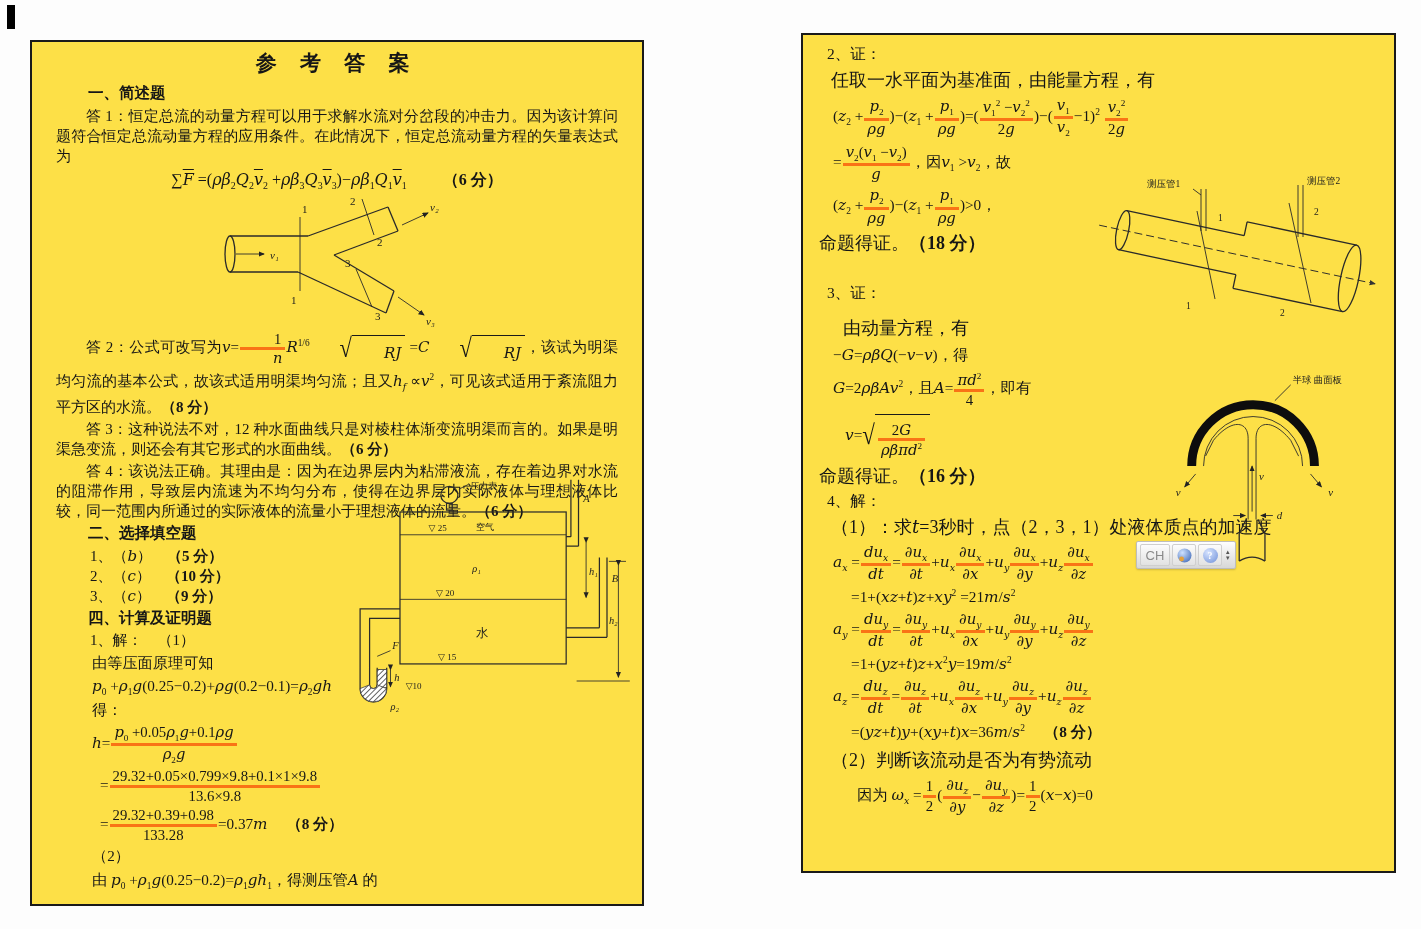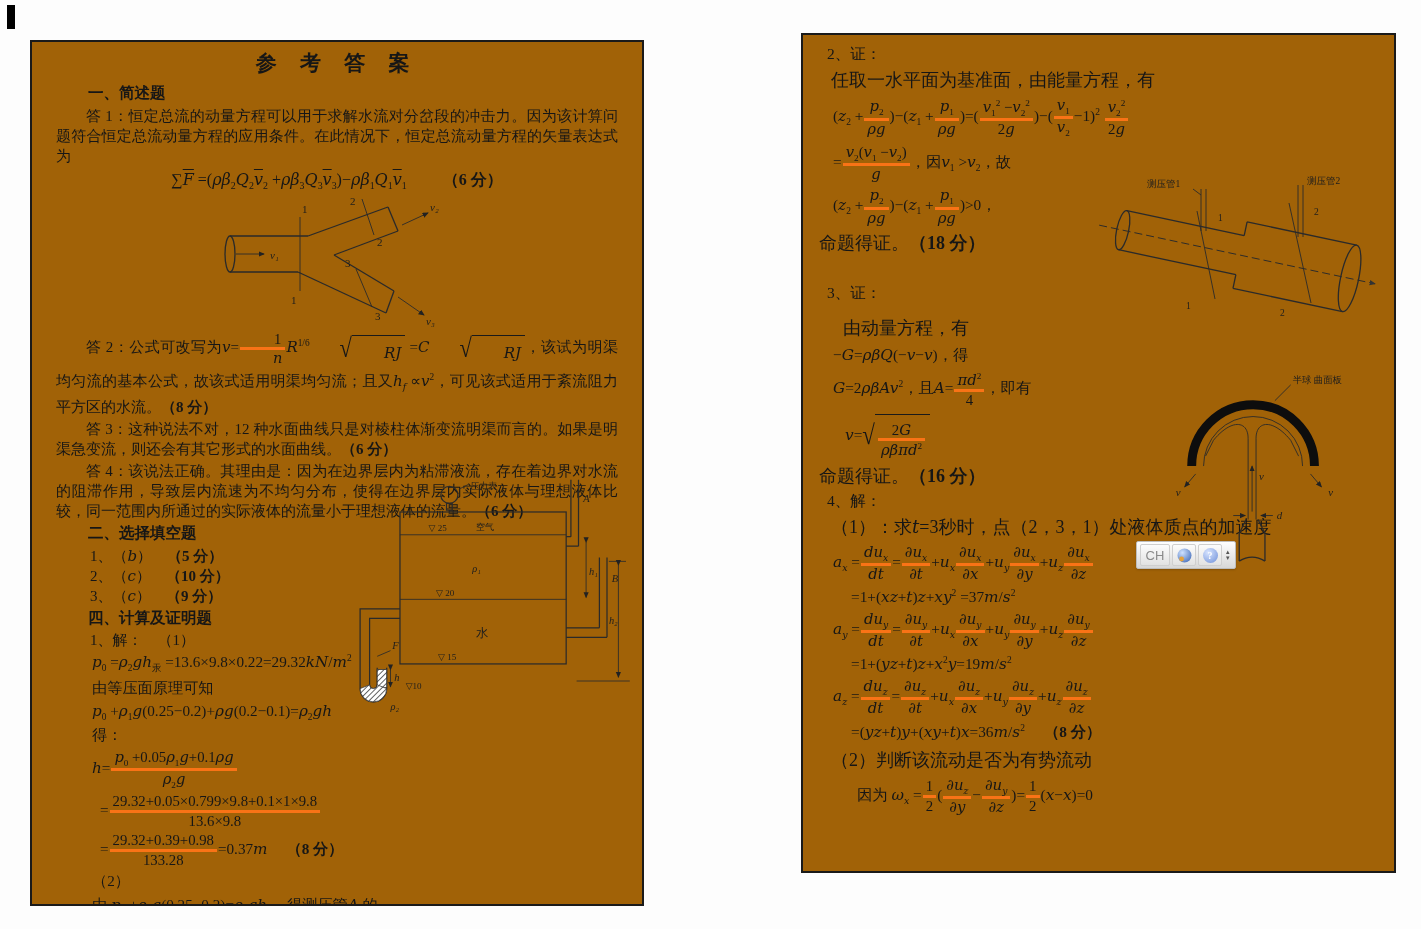--- a/index.html
+++ b/index.html
@@ -1,19 +1,19 @@
 <!DOCTYPE html>
 <html><head>
 <meta charset="utf-8">
 <style>
   html,body{margin:0;padding:0;}
   body{position:relative;width:1421px;height:929px;background:#fdfdfd;
        font-family:"Liberation Serif",serif;color:#161616;}
   .corner-mark{position:absolute;left:7px;top:5px;width:8px;height:24px;background:#000;}
-  .page{position:absolute;background:#a16207;border:2px solid #1a1a1a;box-sizing:border-box;overflow:hidden;}
+  .page{position:absolute;background:#fde047;border:2px solid #1a1a1a;box-sizing:border-box;overflow:hidden;}
   .page1{left:30px;top:40px;width:614px;height:866px;padding:4px 24px;}
   .page2{left:801px;top:33px;width:595px;height:840px;padding:6px 14px;}
 
   .title{font-size:21px;font-weight:700;text-align:center;letter-spacing:9px;margin:3px 0 6px;}
   .sech{font-weight:700;font-size:15.5px;margin:2px 0;padding-left:32px;}
   .para{font-size:15px;line-height:20px;text-align:justify;text-indent:2em;margin:2px 0;}
   .choice{font-size:15px;line-height:20px;padding-left:34px;}
   .line{font-size:15px;margin:2px 0;padding-left:34px;}
   .mline{font-size:15.2px;margin:3px 0;padding-left:36px;white-space:nowrap;}
   .mline.indent2{padding-left:44px;}
@@ -115,21 +115,20 @@
   <p class="para"><span>答 3：这种说法不对，12 种水面曲线只是对棱柱体渐变流明渠而言的。如果是明渠急变流，则还会有其它形式的水面曲线。</span><span class="mb"><span>（6 分）</span></span></p>
   <p class="para"><span>答 4：该说法正确。其理由是：因为在边界层内为粘滞液流，存在着边界对水流的阻滞作用，导致层内流速为不均匀分布，使得在边界层内实际液体与理想液体比较，同一范围内所通过的实际液体的流量小于理想液体的流量。</span><span class="mb"><span>（6 分）</span></span></p>
 
   <div class="sech">二、选择填空题</div>
   <div class="choice"><span>1、（</span><span class="it">b</span><span>）　</span><span class="mb"><span>（5 分）</span></span></div>
   <div class="choice"><span>2、（</span><span class="it">c</span><span>）　</span><span class="mb"><span>（10 分）</span></span></div>
   <div class="choice"><span>3、（</span><span class="it">c</span><span>）　</span><span class="mb"><span>（9 分）</span></span></div>
   <div class="sech">四、计算及证明题</div>
   <div class="line"><span>1、解：　（1）</span></div>
 
-  <div class="mline"><span class="it">p</span><sub><span>0</span></sub><span> =</span><span class="it">ρ</span><sub><span>2</span></sub><span class="it">gh</span><sub><span>汞</span></sub><span> =13.6×9.8×0.22=29.32</span><span class="it">kN</span><span>/</span><span class="it">m</span><sup><span>2</span></sup></div>
   <div class="mline"><span>由等压面原理可知</span></div>
   <div class="mline"><span class="it">p</span><sub><span>0</span></sub><span> +</span><span class="it">ρ</span><sub><span>1</span></sub><span class="it">g</span><span>(0.25−0.2)+</span><span class="it">ρg</span><span>(0.2−0.1)=</span><span class="it">ρ</span><sub><span>2</span></sub><span class="it">gh</span></div>
   <div class="mline"><span>得：</span></div>
   <div class="mline"><span class="it">h</span><span>=</span><span class="mfrac"><span class="mnum"><span class="it">p</span><sub><span>0</span></sub><span> +0.05</span><span class="it">ρ</span><sub><span>1</span></sub><span class="it">g</span><span>+0.1</span><span class="it">ρg</span></span><span class="mden"><span class="it">ρ</span><sub><span>2</span></sub><span class="it">g</span></span></span></div>
   <div class="mline indent2"><span>=</span><span class="mfrac"><span class="mnum"><span>29.32+0.05×0.799×9.8+0.1×1×9.8</span></span><span class="mden"><span>13.6×9.8</span></span></span></div>
   <div class="mline indent2"><span>=</span><span class="mfrac"><span class="mnum"><span>29.32+0.39+0.98</span></span><span class="mden"><span>133.28</span></span></span><span>=0.37</span><span class="it">m</span><span> 　</span><span class="mb"><span>（8 分）</span></span></div>
   <div class="mline"><span>（2）</span></div>
   <div class="mline"><span>由  </span><span class="it">p</span><sub><span>0</span></sub><span> +</span><span class="it">ρ</span><sub><span>1</span></sub><span class="it">g</span><span>(0.25−0.2)=</span><span class="it">ρ</span><sub><span>1</span></sub><span class="it">gh</span><sub><span>1</span></sub><span>，得测压管</span><span class="it">A</span><span> 的</span></div>
 
   <div class="tankfig">
@@ -248,21 +247,21 @@
       <text x="24" y="126" class="it">v</text>
       <text x="108" y="110" class="it">v</text>
       <text x="178" y="126" class="it">v</text>
       <text x="126" y="150" class="it">d</text>
     </svg>
   </div>
 
   <div class="qhead"><span>4、解：</span></div>
   <div class="p2l"><span>（1）：求</span><span class="it">t</span><span>=3秒时，点（2，3，1）处液体质点的加速度</span></div>
   <div class="p2eq"><span class="it">a</span><sub><span class="it">x</span></sub><span> =</span><span class="mfrac"><span class="mnum"><span class="it">du</span><sub><span class="it">x</span></sub></span><span class="mden"><span class="it">dt</span></span></span><span>=</span><span class="mfrac"><span class="mnum"><span class="it">∂u</span><sub><span class="it">x</span></sub></span><span class="mden"><span class="it">∂t</span></span></span><span>+</span><span class="it">u</span><sub><span class="it">x</span></sub><span class="mfrac"><span class="mnum"><span class="it">∂u</span><sub><span class="it">x</span></sub></span><span class="mden"><span class="it">∂x</span></span></span><span>+</span><span class="it">u</span><sub><span class="it">y</span></sub><span class="mfrac"><span class="mnum"><span class="it">∂u</span><sub><span class="it">x</span></sub></span><span class="mden"><span class="it">∂y</span></span></span><span>+</span><span class="it">u</span><sub><span class="it">z</span></sub><span class="mfrac"><span class="mnum"><span class="it">∂u</span><sub><span class="it">x</span></sub></span><span class="mden"><span class="it">∂z</span></span></span></div>
-  <div class="p2eq" style="padding-left:34px"><span>=1+(</span><span class="it">xz</span><span>+</span><span class="it">t</span><span>)</span><span class="it">z</span><span>+</span><span class="it">xy</span><sup><span>2</span></sup><span> =37</span><span class="it">m</span><span>/</span><span class="it">s</span><sup><span>2</span></sup></div>
+  <div class="p2eq" style="padding-left:34px"><span>=1+(</span><span class="it">xz</span><span>+</span><span class="it">t</span><span>)</span><span class="it">z</span><span>+</span><span class="it">xy</span><sup><span>2</span></sup><span> =21</span><span class="it">m</span><span>/</span><span class="it">s</span><sup><span>2</span></sup></div>
   <div class="p2eq"><span class="it">a</span><sub><span class="it">y</span></sub><span> =</span><span class="mfrac"><span class="mnum"><span class="it">du</span><sub><span class="it">y</span></sub></span><span class="mden"><span class="it">dt</span></span></span><span>=</span><span class="mfrac"><span class="mnum"><span class="it">∂u</span><sub><span class="it">y</span></sub></span><span class="mden"><span class="it">∂t</span></span></span><span>+</span><span class="it">u</span><sub><span class="it">x</span></sub><span class="mfrac"><span class="mnum"><span class="it">∂u</span><sub><span class="it">y</span></sub></span><span class="mden"><span class="it">∂x</span></span></span><span>+</span><span class="it">u</span><sub><span class="it">y</span></sub><span class="mfrac"><span class="mnum"><span class="it">∂u</span><sub><span class="it">y</span></sub></span><span class="mden"><span class="it">∂y</span></span></span><span>+</span><span class="it">u</span><sub><span class="it">z</span></sub><span class="mfrac"><span class="mnum"><span class="it">∂u</span><sub><span class="it">y</span></sub></span><span class="mden"><span class="it">∂z</span></span></span></div>
   <div class="p2eq" style="padding-left:34px"><span>=1+(</span><span class="it">yz</span><span>+</span><span class="it">t</span><span>)</span><span class="it">z</span><span>+</span><span class="it">x</span><sup><span>2</span></sup><span class="it">y</span><span>=19</span><span class="it">m</span><span>/</span><span class="it">s</span><sup><span>2</span></sup></div>
   <div class="p2eq"><span class="it">a</span><sub><span class="it">z</span></sub><span> =</span><span class="mfrac"><span class="mnum"><span class="it">du</span><sub><span class="it">z</span></sub></span><span class="mden"><span class="it">dt</span></span></span><span>=</span><span class="mfrac"><span class="mnum"><span class="it">∂u</span><sub><span class="it">z</span></sub></span><span class="mden"><span class="it">∂t</span></span></span><span>+</span><span class="it">u</span><sub><span class="it">x</span></sub><span class="mfrac"><span class="mnum"><span class="it">∂u</span><sub><span class="it">z</span></sub></span><span class="mden"><span class="it">∂x</span></span></span><span>+</span><span class="it">u</span><sub><span class="it">y</span></sub><span class="mfrac"><span class="mnum"><span class="it">∂u</span><sub><span class="it">z</span></sub></span><span class="mden"><span class="it">∂y</span></span></span><span>+</span><span class="it">u</span><sub><span class="it">z</span></sub><span class="mfrac"><span class="mnum"><span class="it">∂u</span><sub><span class="it">z</span></sub></span><span class="mden"><span class="it">∂z</span></span></span></div>
   <div class="p2eq" style="padding-left:34px"><span>=(</span><span class="it">yz</span><span>+</span><span class="it">t</span><span>)</span><span class="it">y</span><span>+(</span><span class="it">xy</span><span>+</span><span class="it">t</span><span>)</span><span class="it">x</span><span>=36</span><span class="it">m</span><span>/</span><span class="it">s</span><sup><span>2</span></sup><span> 　</span><span class="mb"><span>（8 分）</span></span></div>
   <div class="p2l"><span>（2）判断该流动是否为有势流动</span></div>
   <div class="p2eq" style="padding-left:40px"><span>因为  </span><span class="it">ω</span><sub><span class="it">x</span></sub><span> =</span><span class="mfrac"><span class="mnum"><span>1</span></span><span class="mden"><span>2</span></span></span><span>(</span><span class="mfrac"><span class="mnum"><span class="it">∂u</span><sub><span class="it">z</span></sub></span><span class="mden"><span class="it">∂y</span></span></span><span>−</span><span class="mfrac"><span class="mnum"><span class="it">∂u</span><sub><span class="it">y</span></sub></span><span class="mden"><span class="it">∂z</span></span></span><span>)=</span><span class="mfrac"><span class="mnum"><span>1</span></span><span class="mden"><span>2</span></span></span><span>(</span><span class="it">x</span><span>−</span><span class="it">x</span><span>)=0</span></div>
 </div>
 
 <div class="imebar">
   <div class="ime-btn ime-lang">CH</div>

